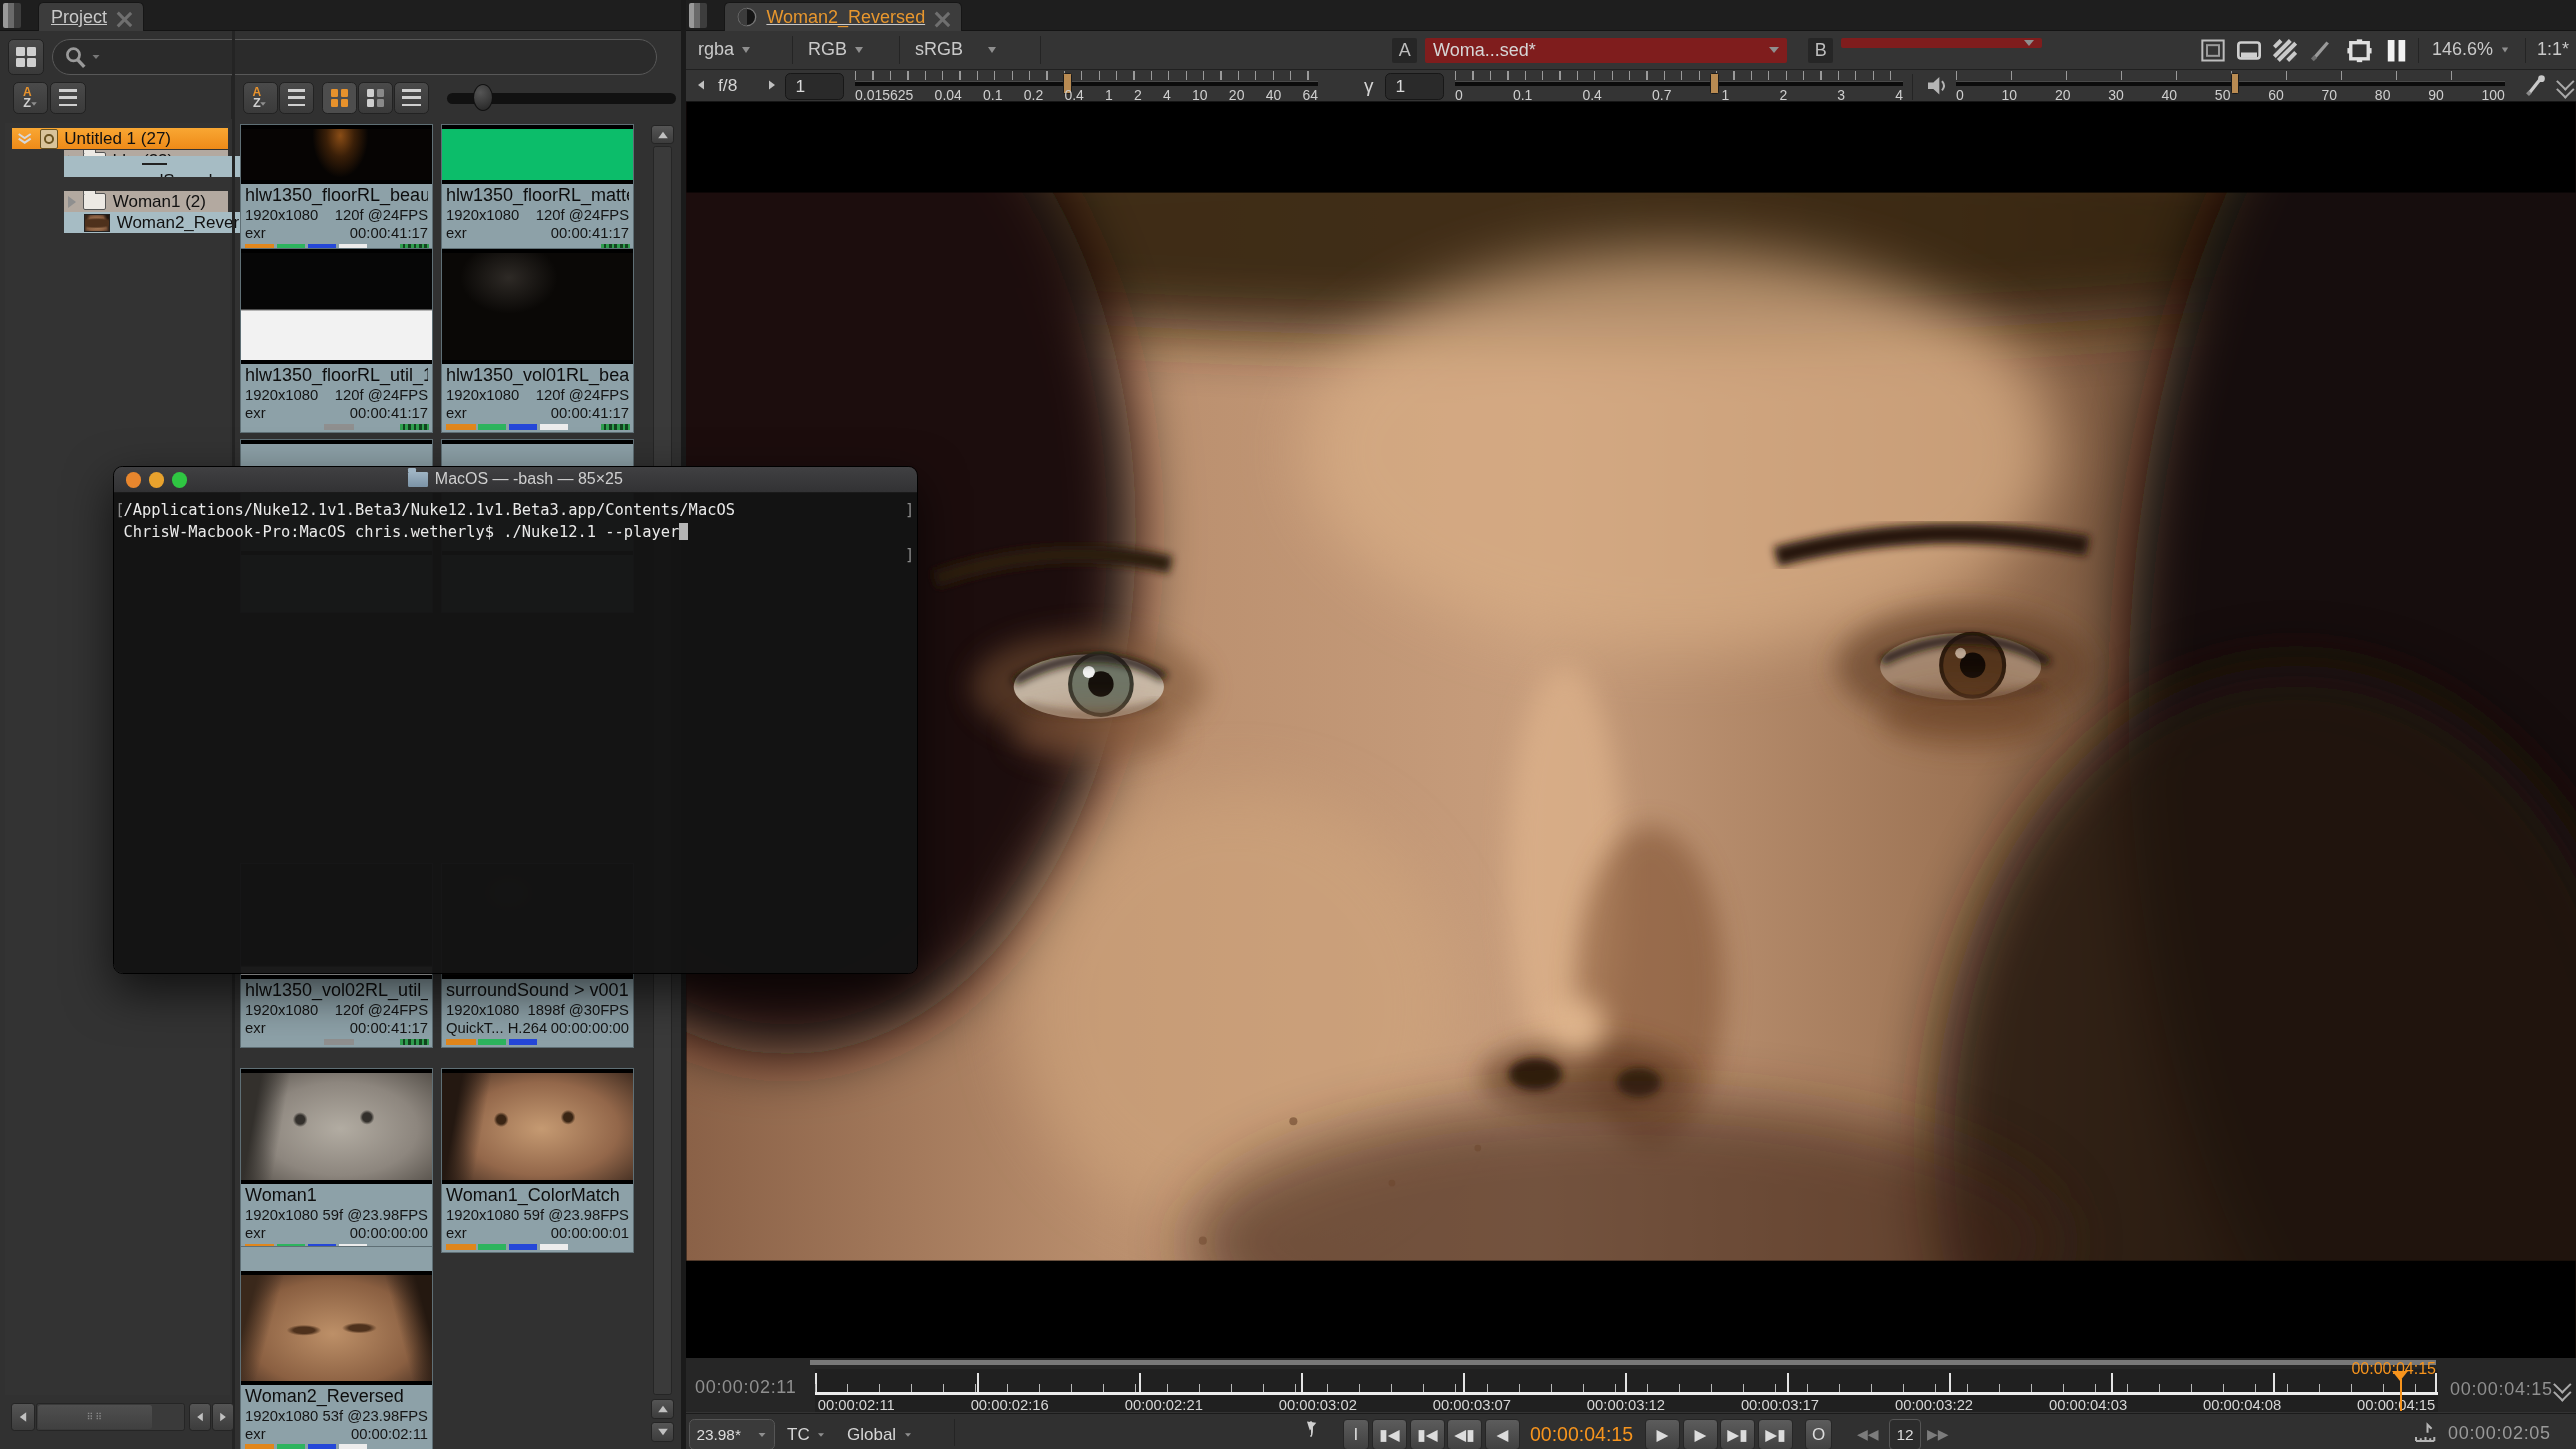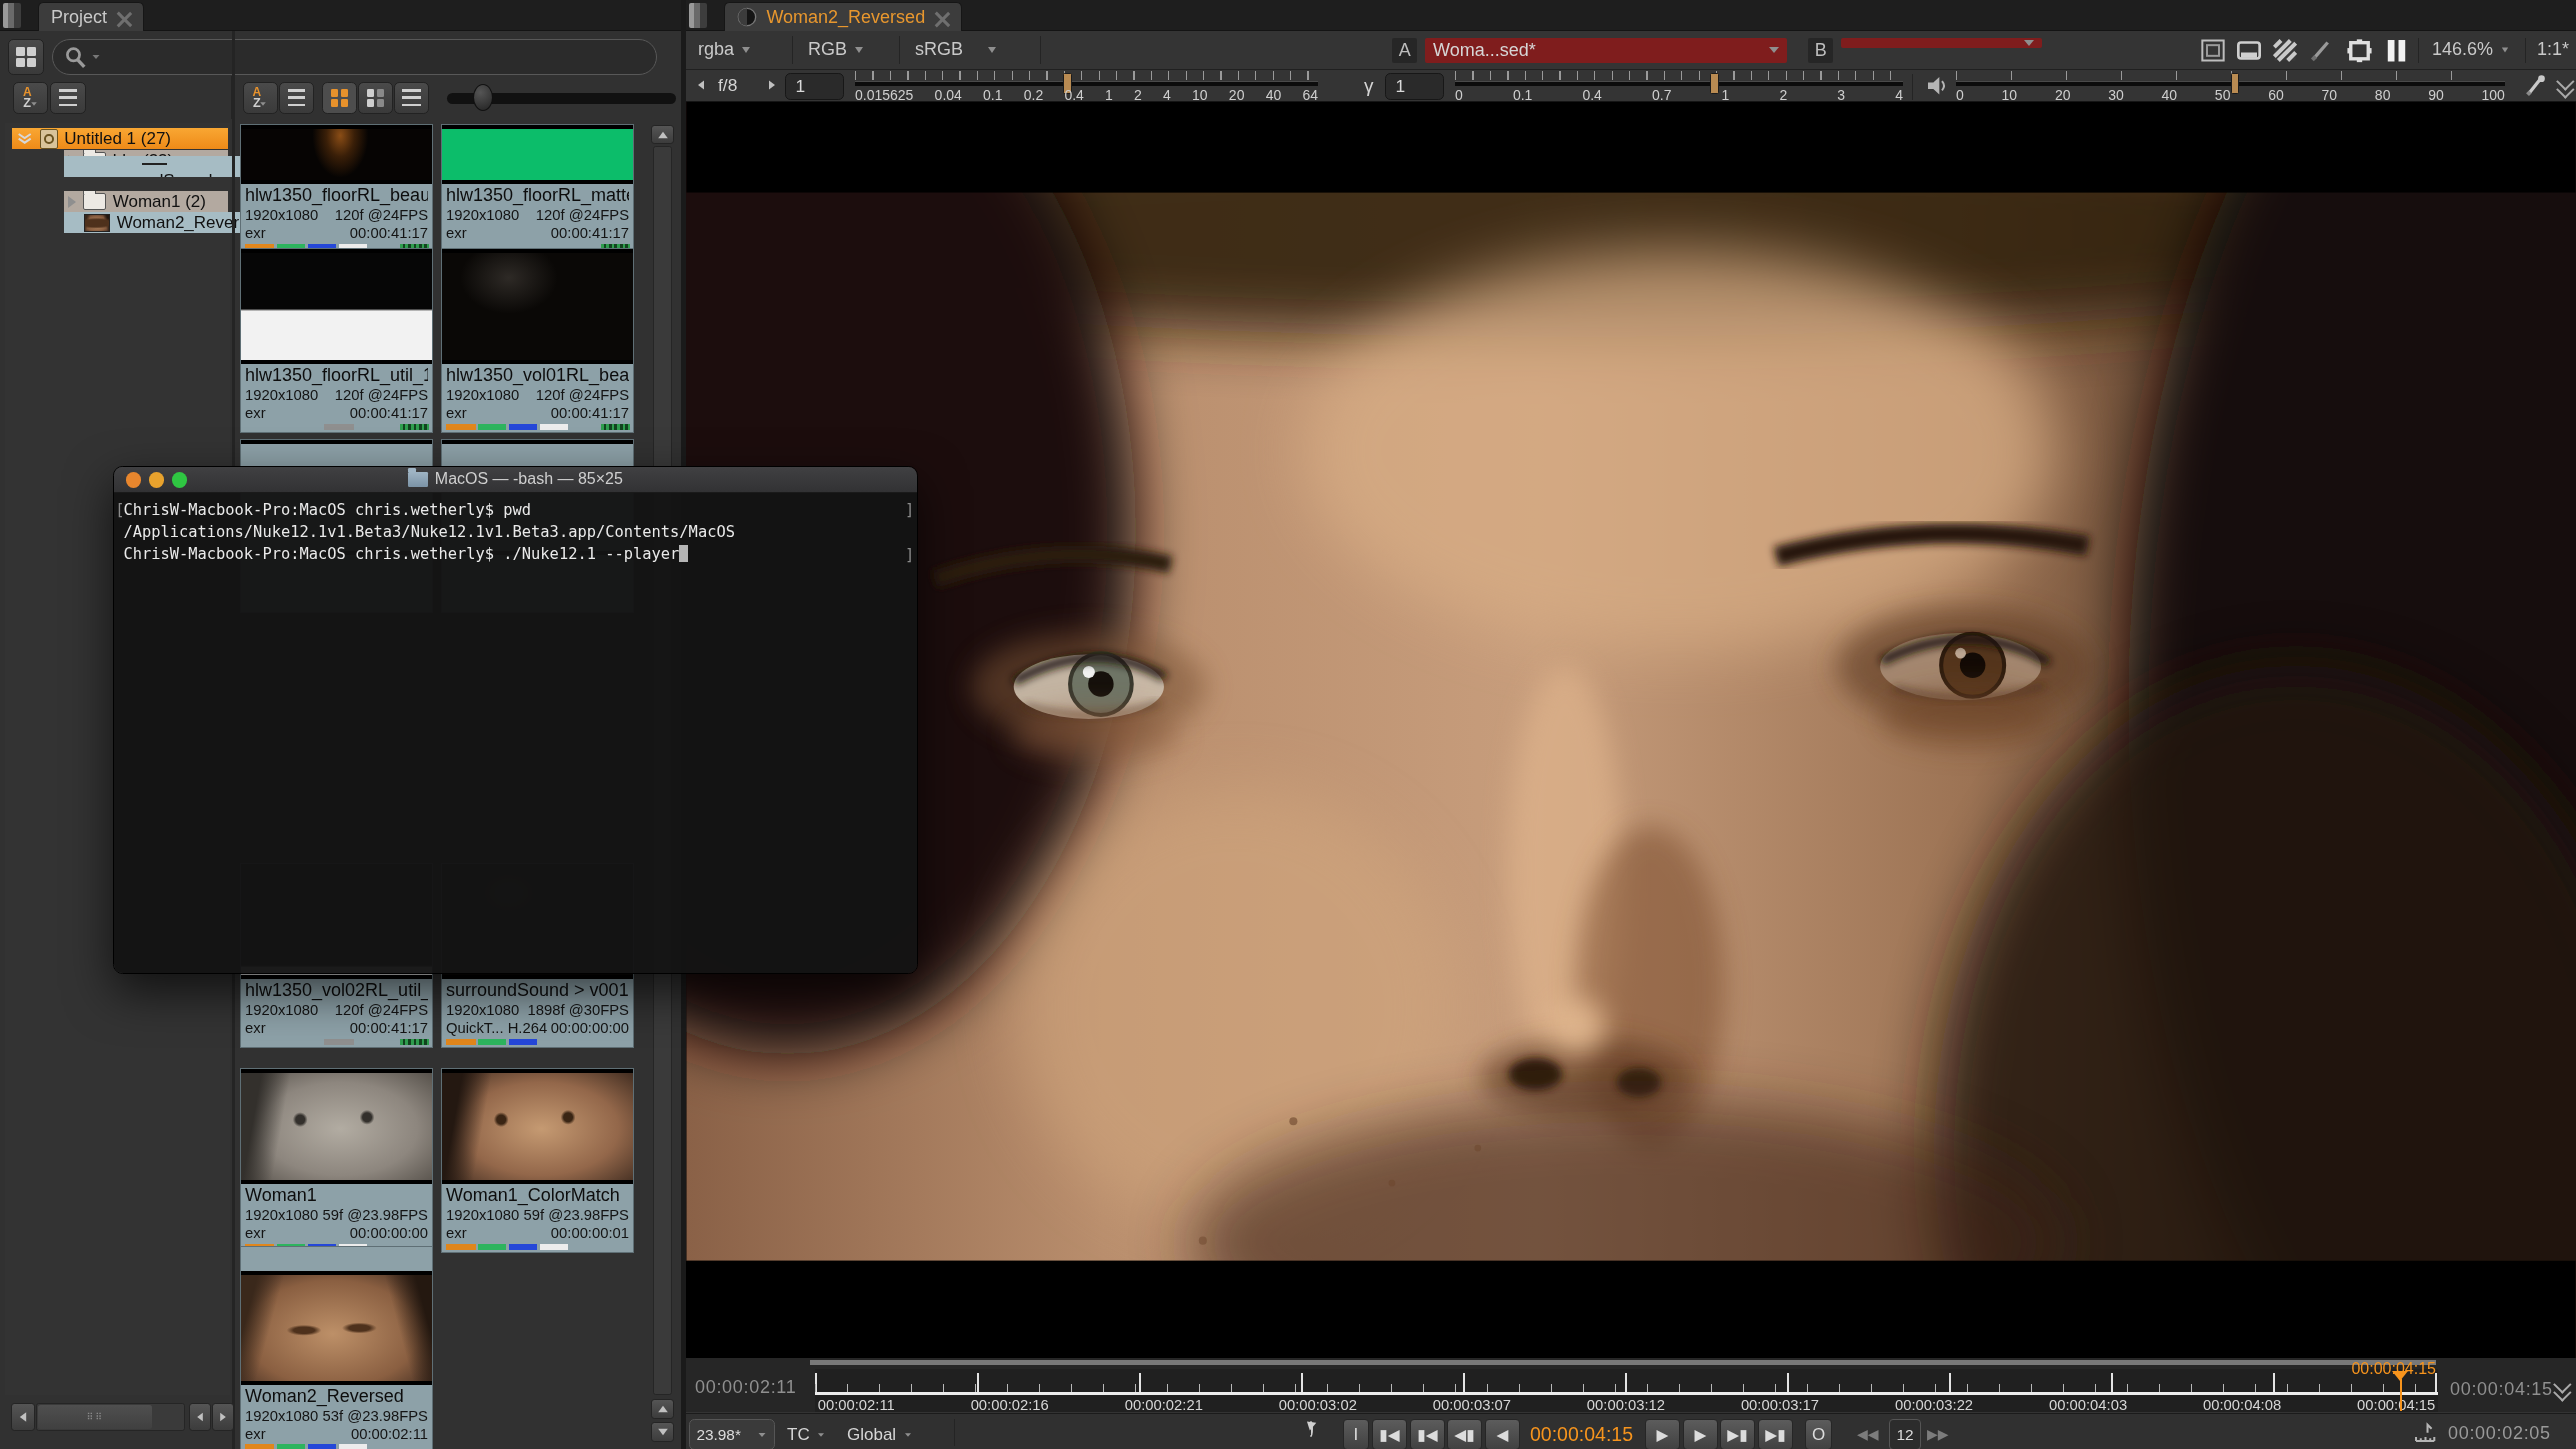--- a/index.html
+++ b/index.html
@@ -5,21 +5,21 @@
   * { margin:0; padding:0; box-sizing:border-box; }
   html,body { background:#1d1d1d; }
   #app { position:relative; width:2576px; height:1449px; overflow:hidden;
          background:#2a2a2a; font-family:"Liberation Sans",sans-serif; color:#c9c9c9; }
   .abs { position:absolute; }
 
   
   .tabbar { background:#1e1e1e; border-bottom:1.3px solid #141414; }
   .tab { background:#3c3c3c; border:0.7px solid #161616; border-bottom:none;
          border-radius:5.4px 5.4px 0 0; display:flex; align-items:center; gap:9.4px;
-         padding:0 12px; font-size:18px; color:#c9c9c9; }
+         padding:0 12px; font-size:18px; color:#c9c9c9;text-decoration:underline; }
   .splitter-ic { width:17.4px; border-radius:2px;
          background:linear-gradient(90deg,#9a9a9a 0 5.4px,#6a6a6a 5.4px 11.4px,#3d3d3d 11.4px); }
   .xic { width:14.8px; height:14.8px; position:relative; opacity:.55; }
   .xic::before,.xic::after { content:""; position:absolute; left:6.7px; top:0; width:2.7px; height:19px; background:#9a9a9a; }
   .xic::before{ transform:rotate(45deg);} .xic::after{ transform:rotate(-45deg);}
 
   .left-panel { left:0; top:0; width:681px; height:1449px; background:#313131; }
   .right-panel { left:686px; top:0; width:1890px; height:1449px; background:#333; }
   .vdivider { left:681px; top:0; width:5.4px; height:1449px; background:#1a1a1a; }
 
@@ -777,20 +777,19 @@
       <span class="tl" style="left:12px;background:#e8862d;"></span>
       <span class="tl" style="left:35px;background:#e8a22d;"></span>
       <span class="tl" style="left:58px;background:#2fc642;"></span>
       <span class="folder-ic"></span>
       <span>MacOS — -bash — 85×25</span>
     </div>
     <div class="term-body">
       <span class="term-mark" style="left:1.3px;top:6.7px;">[</span>
       <span class="term-mark" style="right:2.7px;top:6.7px;">]</span>
       <span class="term-mark" style="right:2.7px;top:51px;">]</span>
-      <div>ChrisW-Macbook-Pro:MacOS chris.wetherly$ pwd</div>
       <div>/Applications/Nuke12.1v1.Beta3/Nuke12.1v1.Beta3.app/Contents/MacOS</div>
       <div><span>ChrisW-Macbook-Pro:MacOS chris.wetherly$ ./Nuke12.1 --player</span><span class="cursor"></span></div>
     </div>
   </div>
 
 </div>
 
 
 </body></html>

